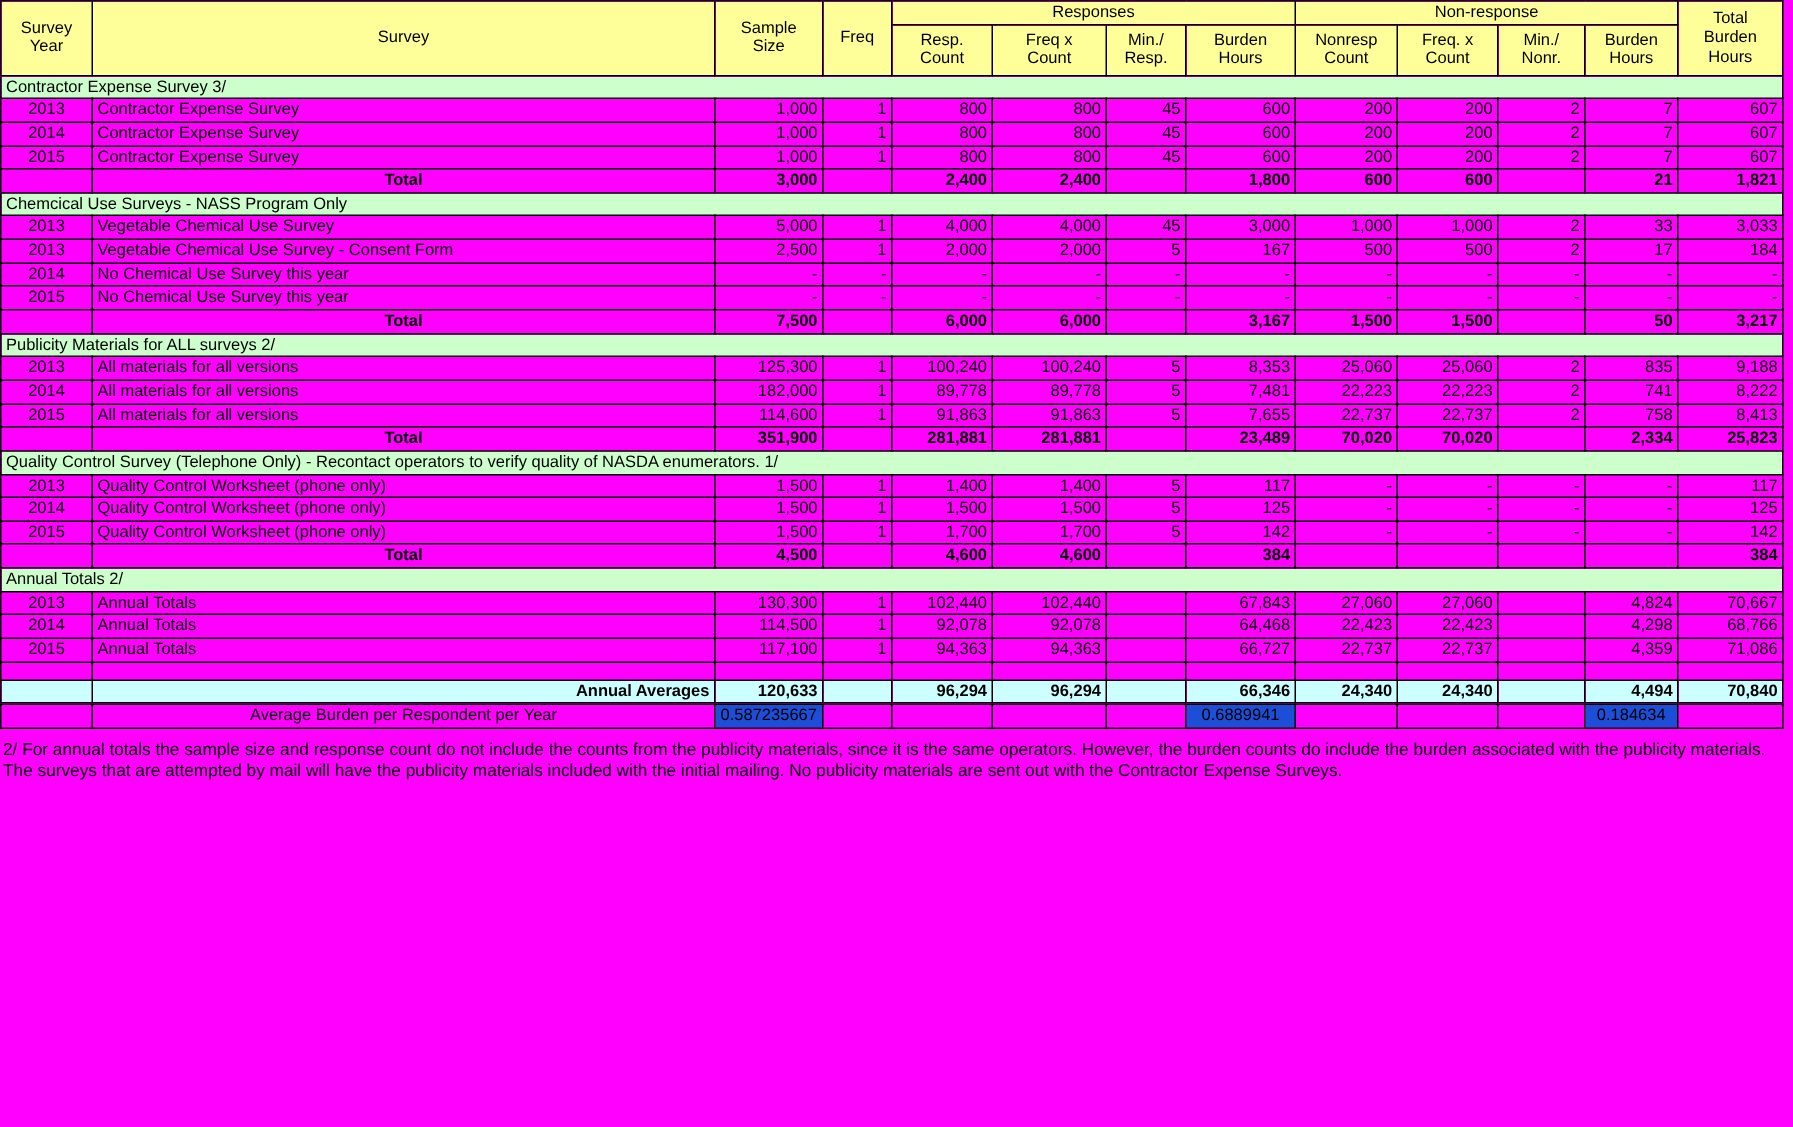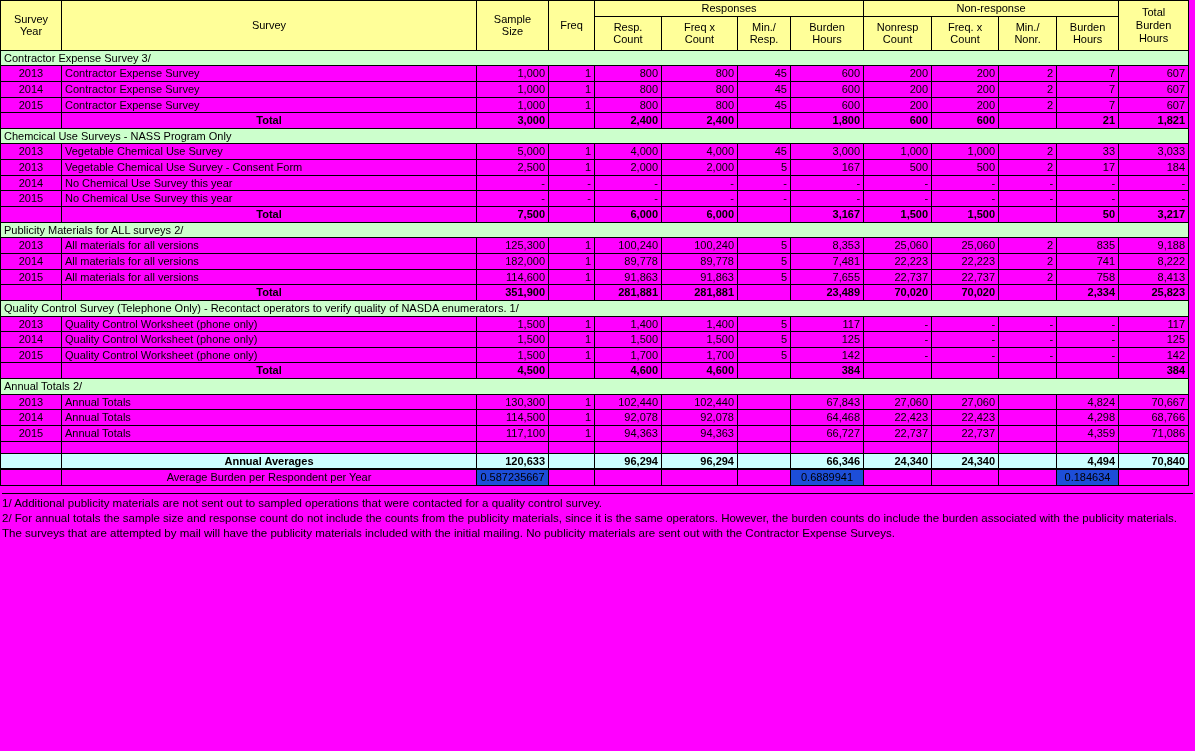--- a/index.html
+++ b/index.html
@@ -57,21 +57,21 @@
     font-weight: bold;
     background: #ff00ff;
   }
   .totalrow td.totlabel { text-align: center; font-weight: bold; }
   .avgrow td {
     background: #ccffff;
     font-weight: bold;
     text-align: right;
     padding-right: 4px;
   }
-  .avgrow td.avglabel { text-align: center; }
+  .avgrow td.avglabel { text-align: right; }
   .blankrow td { background: #ff00ff; height: 12px; }
   
   .abr {
     margin-top: 0px;
   }
   .abr td { border: none; background: #ff00ff; font-size: 11px; }
   .abr td.boxlabel {
     border: 1px solid #000;
     text-align: center;
     background: #ff00ff;
@@ -517,17 +517,16 @@
       <td></td>
       <td class="boxval">0.184634</td>
       <td></td>
     </tr>
   </tbody>
     </table>
 
   <div class="small-blank"></div>
 
   <div class="footnotes">
-    <p class="fn fn1">1/ Additional publicity materials are not sent out to sampled operations that were contacted for a quality control survey.</p>
     <p class="fn">2/ For annual totals the sample size and response count do not include the counts from the publicity materials, since it is the same operators.  However, the burden counts do include the burden associated with the publicity materials.  The surveys that are attempted by mail will have the publicity materials included with the initial mailing.  No publicity materials are sent out with the Contractor Expense Surveys.</p>
   </div>
 
 </div>
 
 </body></html>

